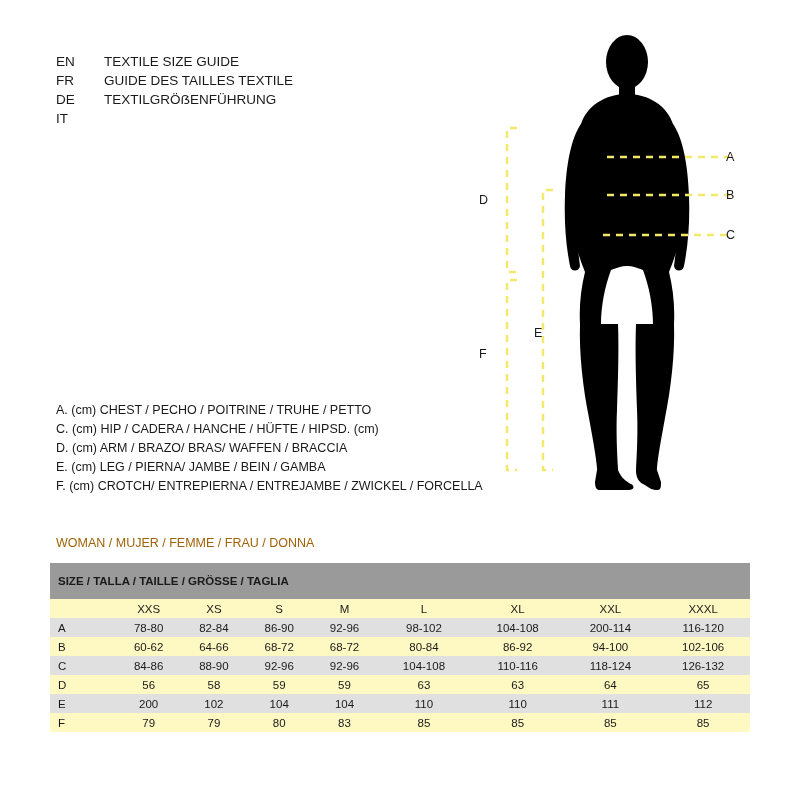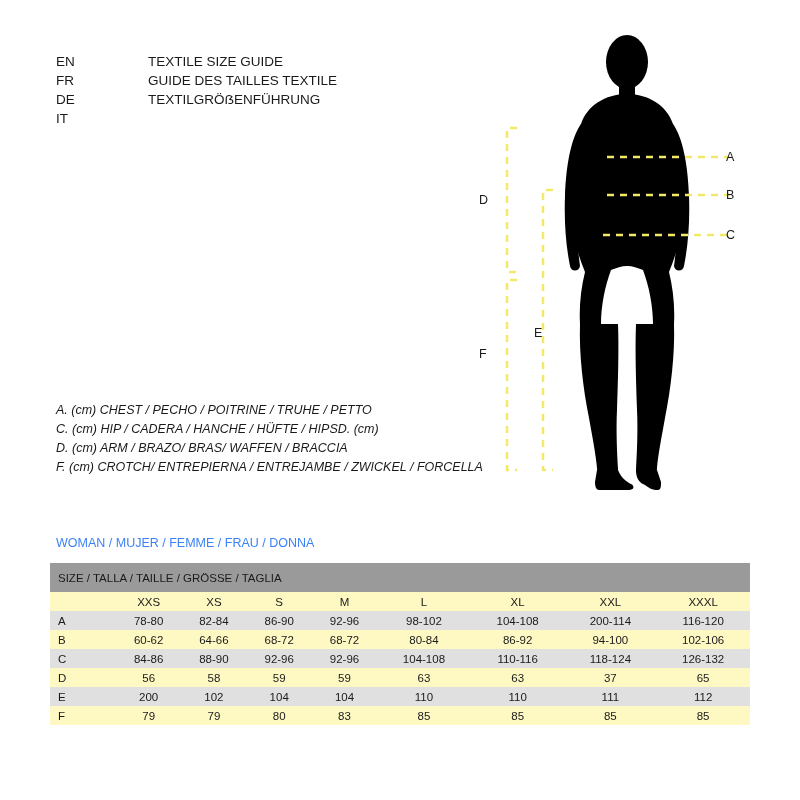--- a/index.html
+++ b/index.html
@@ -21,21 +21,20 @@
     position: absolute;
     left: 56px;
     top: 52px;
     width: 420px;
   }
   .title-row {
     display: flex;
     align-items: flex-end;
     height: 19px;
     line-height: 19px;
-    gap: 44px;
   }
   .title-lang {
     width: 48px;
     font-size: 13.5px;
     color: #1a1a1a;
   }
   .title-text {
     font-size: 13.5px;
     color: #1a1a1a;
     white-space: nowrap;
@@ -46,29 +45,28 @@
     position: absolute;
     left: 56px;
     top: 401px;
     width: 470px;
   }
   .legend-line {
     font-size: 12.5px;
     line-height: 19px;
     color: #1a1a1a;
     white-space: nowrap;
-    font-style: italic;
   }
   .legend-gender {
     position: absolute;
     left: 56px;
     top: 535px;
     font-size: 12.5px;
     line-height: 16px;
-    color: #3b82f6;
+    color: #a16207;
     white-space: nowrap;
   }
 
   
   .size-table {
     position: absolute;
     left: 50px;
     top: 563px;
     width: 700px;
     border-collapse: collapse;
@@ -86,22 +84,23 @@
     text-align: left;
     padding-left: 8px;
     width: 58px;
   }
   .size-table tr.band-dark { background: #9a9a9a; }
   .size-table tr.band-light { background: #e0e0e0; }
   .size-table tr.band-white { background: #fef9c3; }
   .size-table tr.head-title td {
     text-align: left;
     padding-left: 8px;
-    height: 29px;
+    height: 36px;
     font-size: 11.5px;
+    font-weight: bold;
   }
 
   
   .figure-area {
     position: absolute;
     left: 455px;
     top: 20px;
     width: 330px;
     height: 480px;
   }
@@ -204,20 +203,21 @@
   <span class="measure-label" style="left:271px; top:208px;">C</span>
   <span class="measure-label" style="left:24px; top:173px;">D</span>
   <span class="measure-label" style="left:79px; top:306px;">E</span>
   <span class="measure-label" style="left:24px; top:327px;">F</span>
 </div>
 
 <div class="legend">
   <div class="legend-line">A. (cm) CHEST / PECHO / POITRINE / TRUHE / PETTO</div>
   <div class="legend-line">C. (cm) HIP / CADERA / HANCHE / HÜFTE / HIPSD. (cm)</div>
   <div class="legend-line">D. (cm) ARM / BRAZO/ BRAS/ WAFFEN / BRACCIA</div>
+  <div class="legend-line">E. (cm) LEG / PIERNA/ JAMBE / BEIN / GAMBA</div>
   <div class="legend-line">F. (cm) CROTCH/ ENTREPIERNA / ENTREJAMBE / ZWICKEL / FORCELLA</div>
 </div>
 
 <div class="legend-gender">WOMAN / MUJER / FEMME / FRAU / DONNA</div>
 
 <table class="size-table">
   <tbody>
     <tr class="band-dark head-title">
       <td colspan="9">SIZE / TALLA / TAILLE / GRÖSSE / TAGLIA</td>
     </tr>
@@ -270,21 +270,21 @@
     </tr>
 
     <tr class="band-white">
       <td class="rowlabel">D</td>
       <td>56</td>
       <td>58</td>
       <td>59</td>
       <td>59</td>
       <td>63</td>
       <td>63</td>
-      <td>37</td>
+      <td>64</td>
       <td>65</td>
     </tr>
 
     <tr class="band-light">
       <td class="rowlabel">E</td>
       <td>200</td>
       <td>102</td>
       <td>104</td>
       <td>104</td>
       <td>110</td>

